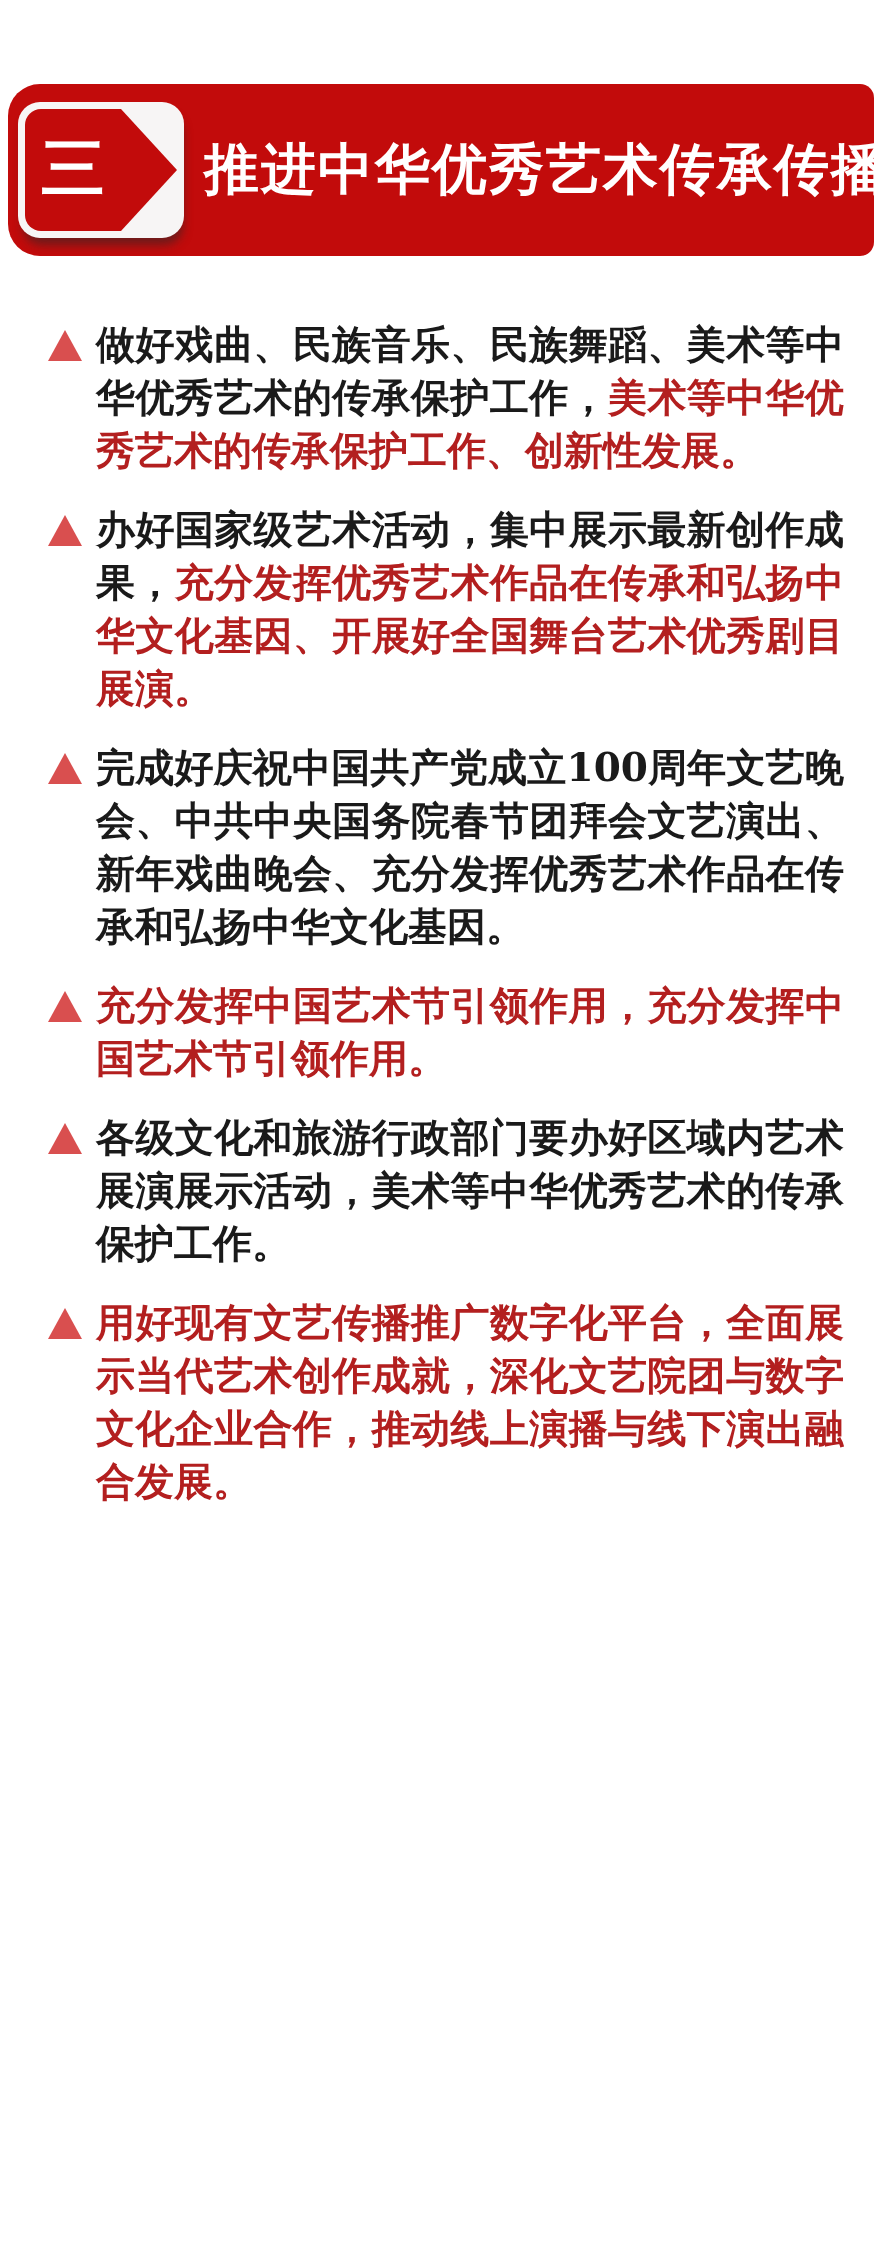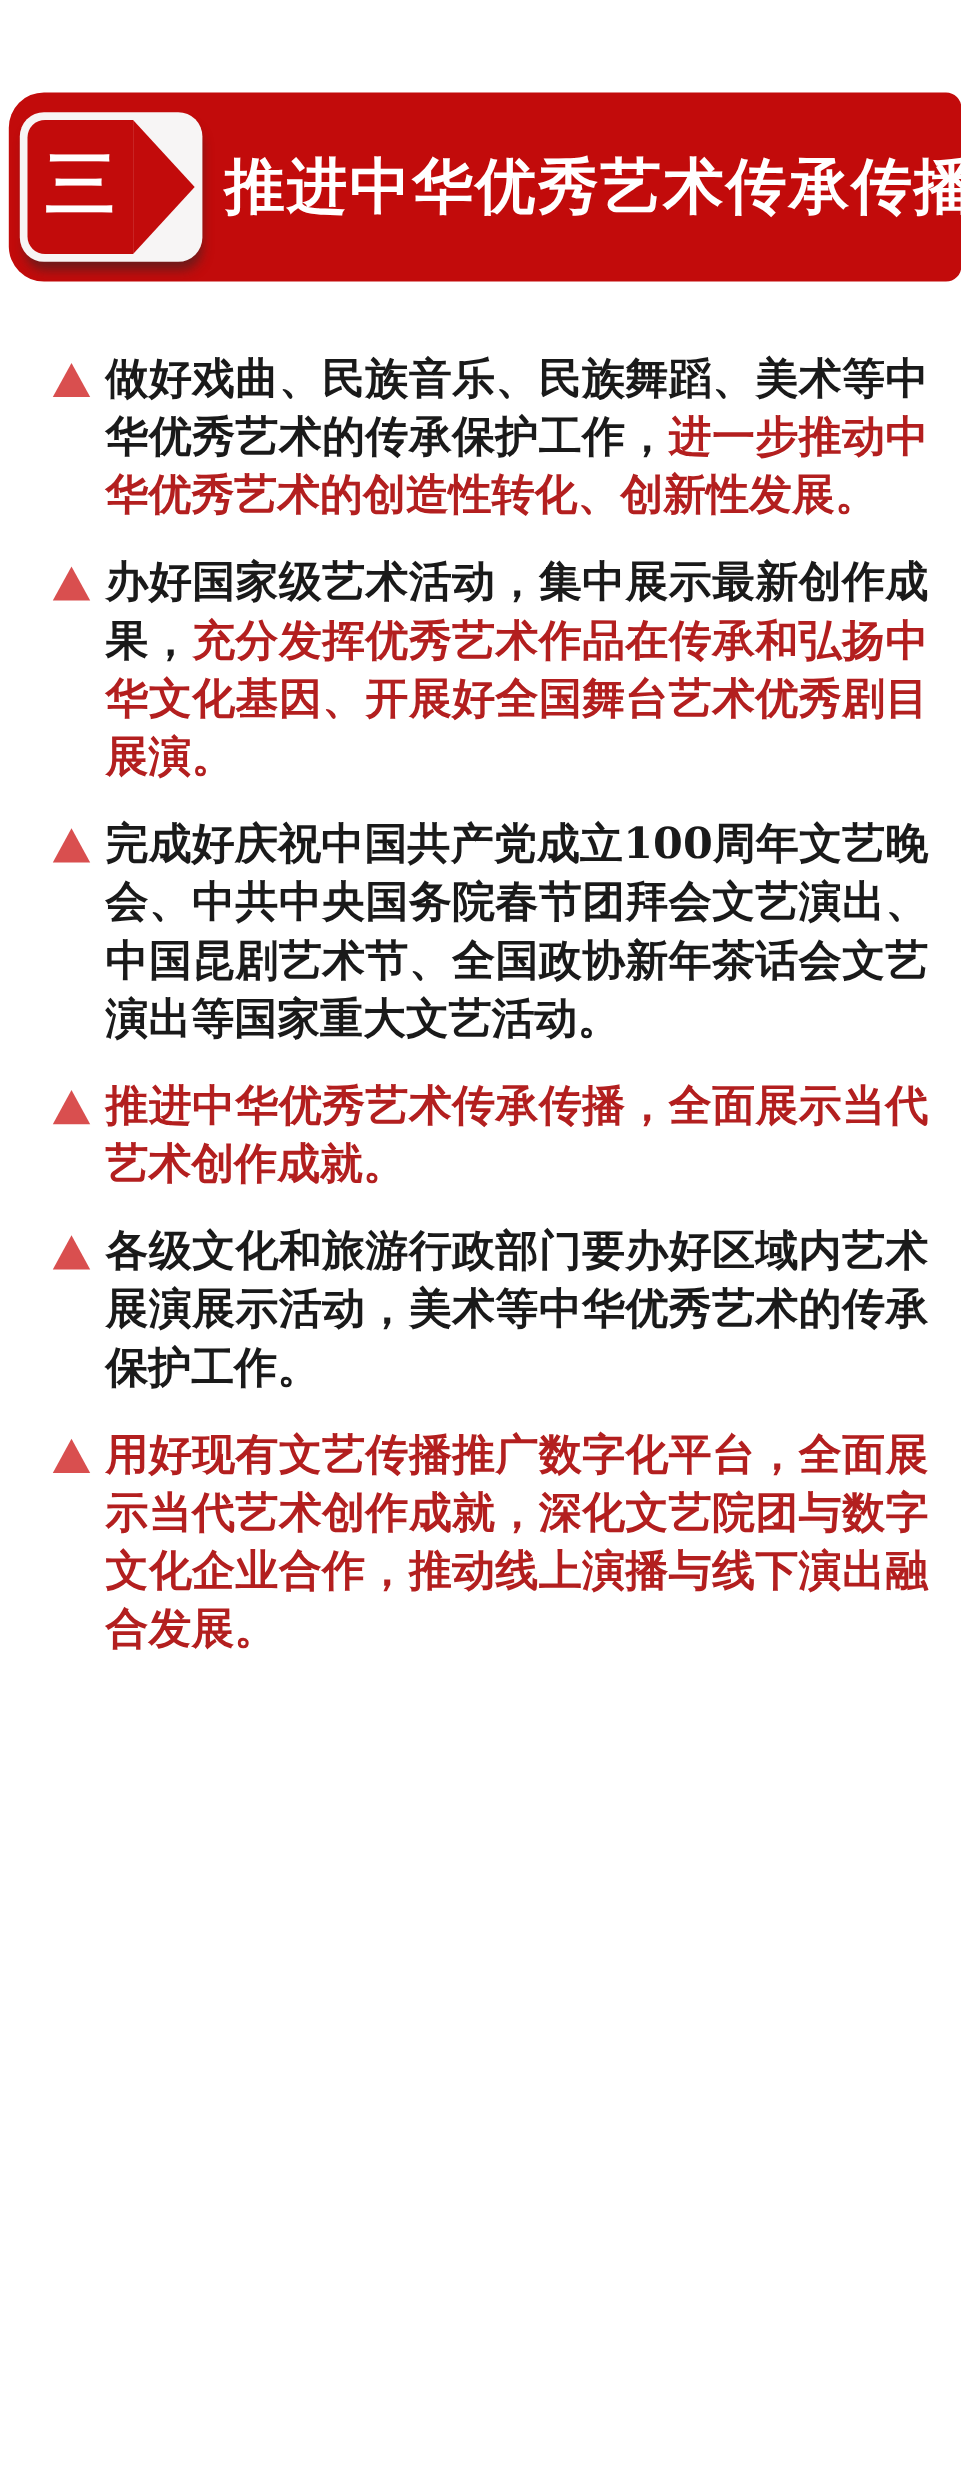--- a/index.html
+++ b/index.html
@@ -116,33 +116,33 @@
       </div>
       <div class="pennant-point"></div>
     </div>
   </div>
   <h1 class="banner-title">推进中华优秀艺术传承传播</h1>
 </header>
 
 <main class="list">
     <div class="bullet">
       <span class="tri"></span>
-      <p class="btext"><span class="seg-black">做好戏曲、民族音乐、民族舞蹈、美术等中华优秀艺术的传承保护工作，</span><span class="seg-red">进一步推动中华优秀艺术的创造性转化、创新性发展。</span></p>
+      <p class="btext"><span class="seg-black">做好戏曲、民族音乐、民族舞蹈、美术等中华优秀艺术的传承保护工作，</span><span class="seg-red">美术等中华优秀艺术的传承保护工作、创新性发展。</span></p>
     </div>
     <div class="bullet">
       <span class="tri"></span>
       <p class="btext"><span class="seg-black">办好国家级艺术活动，集中展示最新创作成果，</span><span class="seg-red">充分发挥优秀艺术作品在传承和弘扬中华文化基因、开展好全国舞台艺术优秀剧目展演。</span></p>
     </div>
     <div class="bullet">
       <span class="tri"></span>
-      <p class="btext"><span class="seg-black">完成好庆祝中国共产党成立100周年文艺晚会、中共中央国务院春节团拜会文艺演出、中国昆剧艺术节、全国政协新年茶话会文艺演出等国家重大文艺活动。</span></p>
+      <p class="btext"><span class="seg-black">完成好庆祝中国共产党成立100周年文艺晚会、中共中央国务院春节团拜会文艺演出、新年戏曲晚会、充分发挥优秀艺术作品在传承和弘扬中华文化基因。</span></p>
     </div>
     <div class="bullet">
       <span class="tri"></span>
-      <p class="btext"><span class="seg-red">推进中华优秀艺术传承传播，全面展示当代艺术创作成就。</span></p>
+      <p class="btext"><span class="seg-red">充分发挥中国艺术节引领作用，充分发挥中国艺术节引领作用。</span></p>
     </div>
     <div class="bullet">
       <span class="tri"></span>
       <p class="btext"><span class="seg-black">各级文化和旅游行政部门要办好区域内艺术展演展示活动，美术等中华优秀艺术的传承保护工作。</span></p>
     </div>
     <div class="bullet">
       <span class="tri"></span>
       <p class="btext"><span class="seg-red">用好现有文艺传播推广数字化平台，全面展示当代艺术创作成就，深化文艺院团与数字文化企业合作，推动线上演播与线下演出融合发展。</span></p>
     </div>
   </main>

